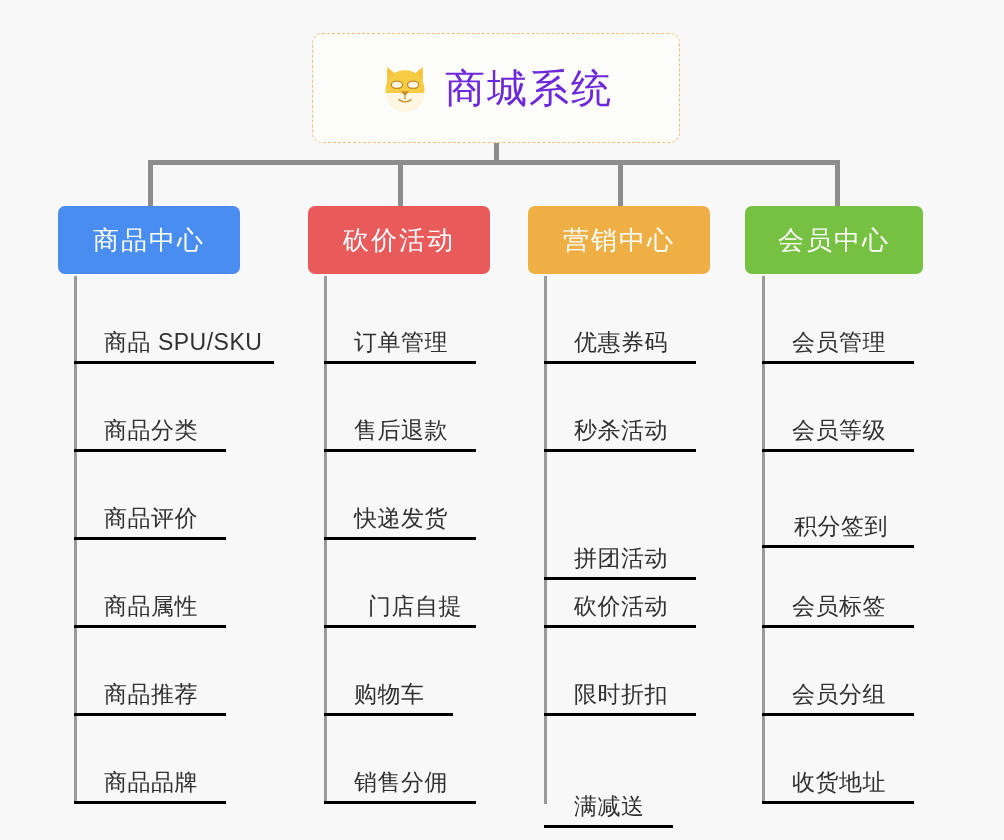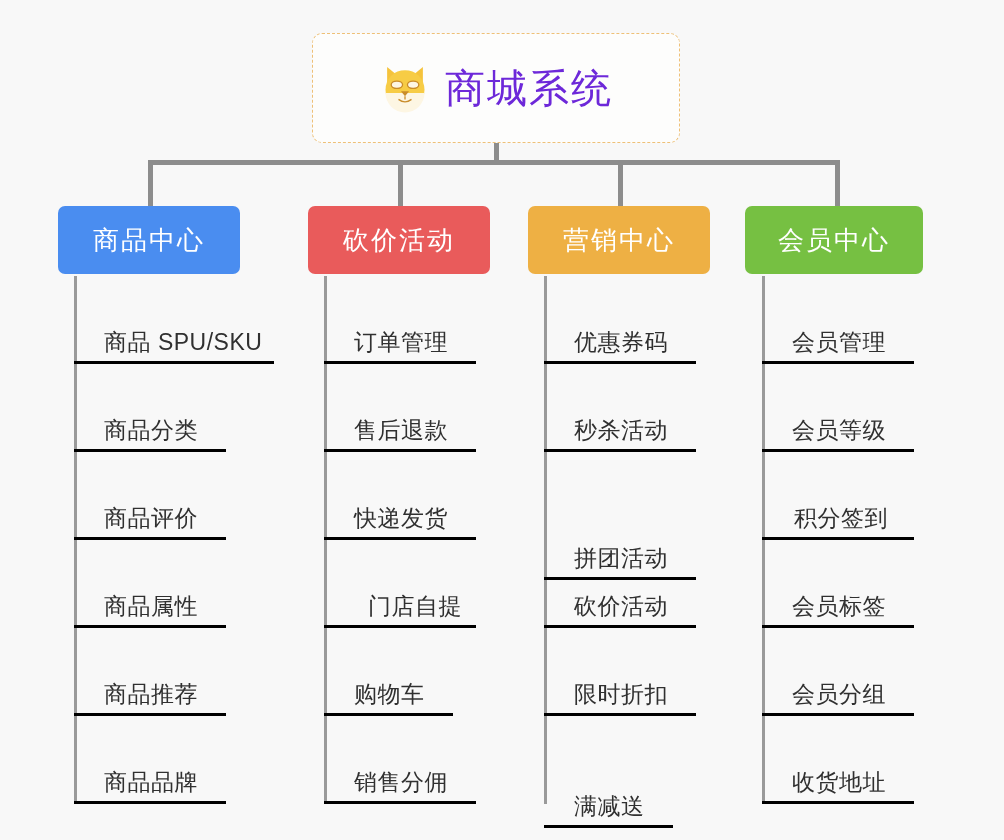--- a/index.html
+++ b/index.html
@@ -212,21 +212,21 @@
   </div>
 
   <div class="column" style="left:762px; top:276px;">
     <div class="spine" style="height:528px;"></div>
     <div class="leaf" style="top:0px;   width:152px;">
         <span class="leaf-label">会员管理</span>
       </div>
     <div class="leaf" style="top:88px;  width:152px;">
         <span class="leaf-label">会员等级</span>
       </div>
-    <div class="leaf" style="top:176px; width:152px;padding-left:32px;">
+    <div class="leaf" style="top:184px; width:152px;padding-left:32px;">
         <span class="leaf-label">积分签到</span>
       </div>
     <div class="leaf" style="top:264px; width:152px;">
         <span class="leaf-label">会员标签</span>
       </div>
     <div class="leaf" style="top:352px; width:152px;">
         <span class="leaf-label">会员分组</span>
       </div>
     <div class="leaf" style="top:440px; width:152px;">
         <span class="leaf-label">收货地址</span>

